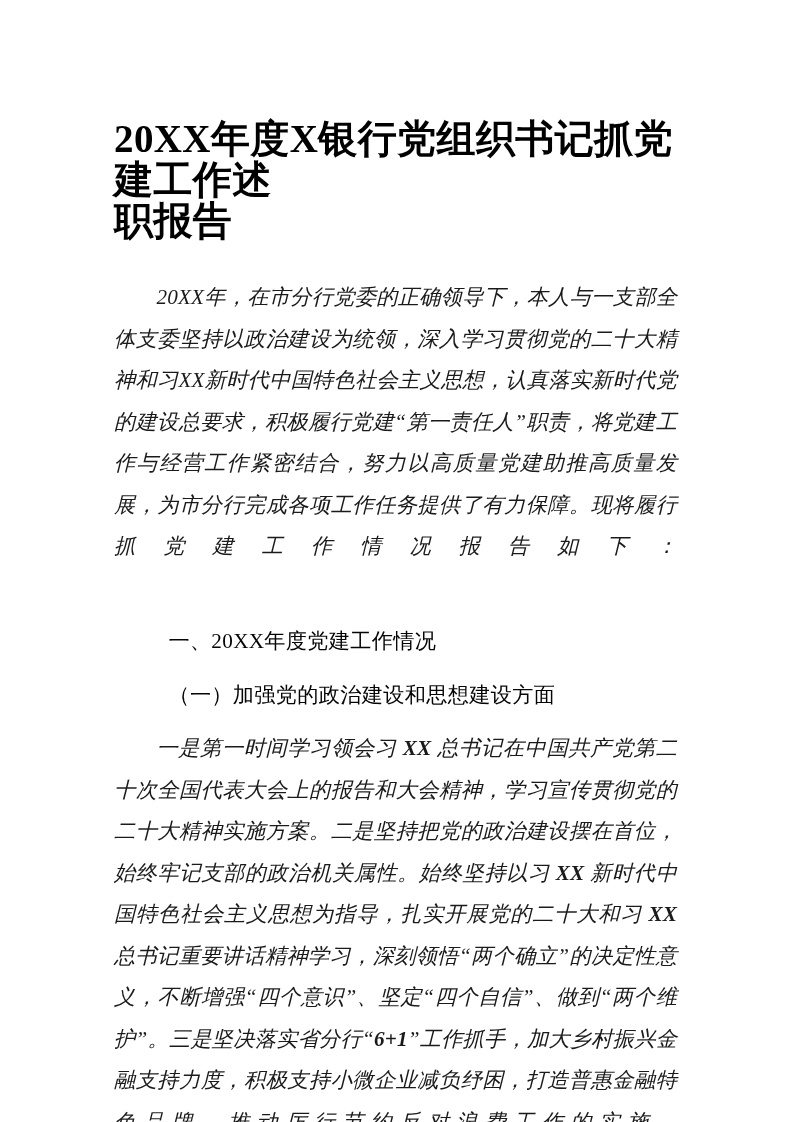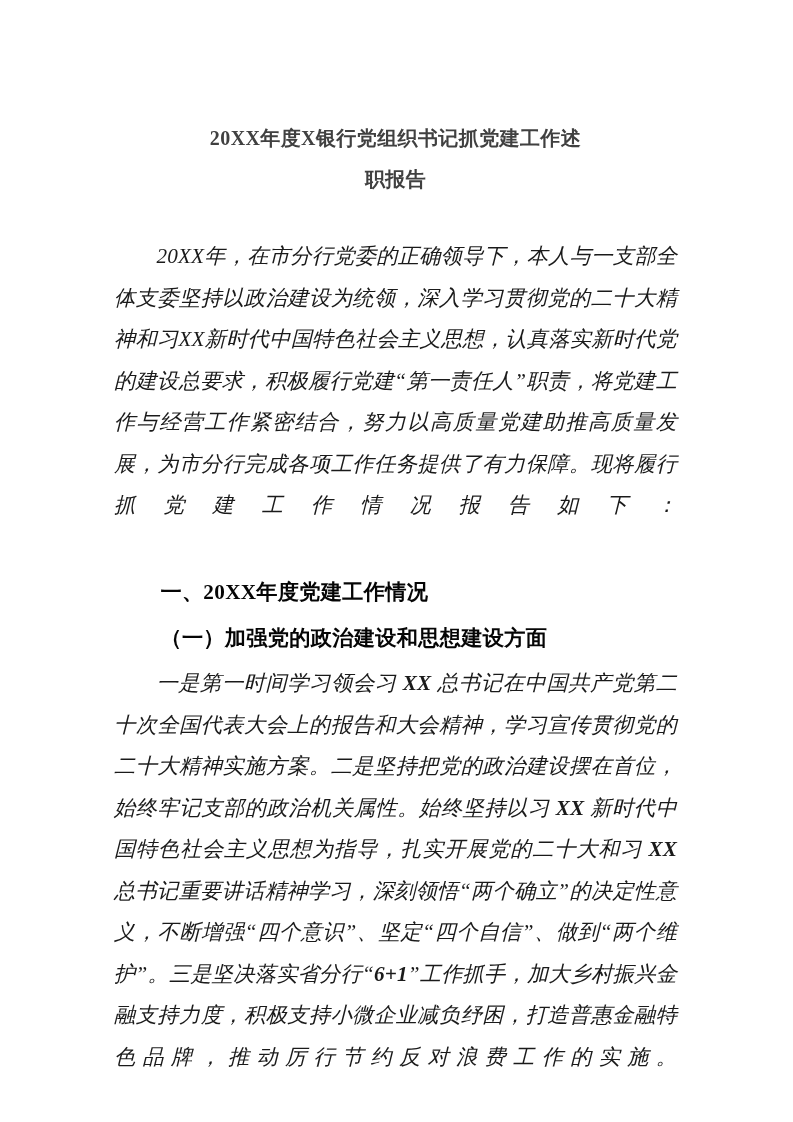--- a/index.html
+++ b/index.html
@@ -20,50 +20,49 @@
     overflow: hidden;
     box-sizing: border-box;
   }
   .content {
     position: absolute;
     left: 114px;
     top: 118px;
     width: 563px;
   }
   .doc-title {
-    font-size: 20px;
+    font-size: 39px;
     font-weight: bold;
     line-height: 41px;
-    text-align: center;
     letter-spacing: 0.4px;
     margin: 0 0 0 0;
-    color: #404040;
+    color: #000000;
   }
   .title-gap {
     height: 36px;
   }
   p.para {
     font-size: 21.2px;
     line-height: 41.5px;
     margin: 0;
     text-align: justify;
     text-justify: inter-ideograph;
     text-indent: 2em;
     letter-spacing: 0.15px;
     color: #1a1a1a;
     font-weight: normal;
     font-style: italic;
   }
   p.heading {
     font-size: 21.2px;
     line-height: 41.5px;
-    margin: 4px;
+    margin: 12px;
     text-align: left;
     text-indent: 2em;
-    font-weight: bold;
+    font-weight: normal;
     letter-spacing: 0.3px;
     color: #050505;
   }
   b.inline-bold {
     font-weight: bold;
   }
   
   p.para::after {
     content: "";
     display: inline-block;

